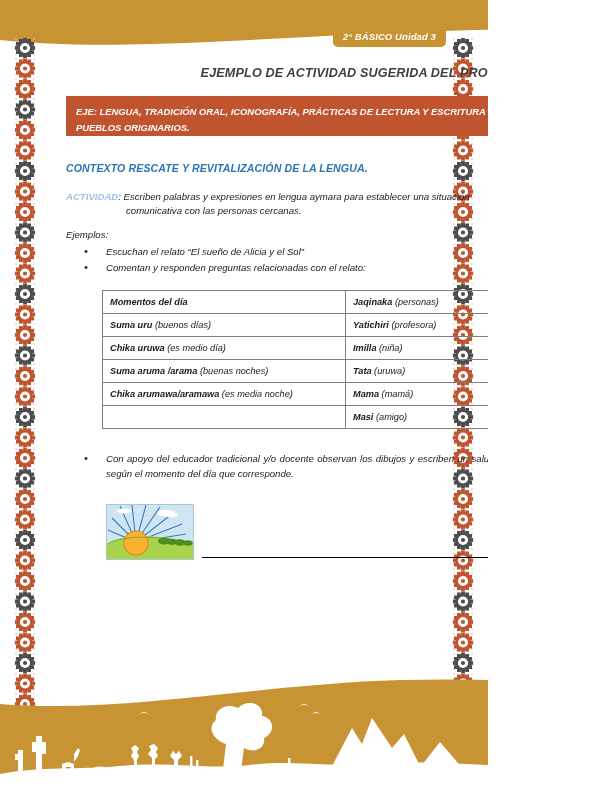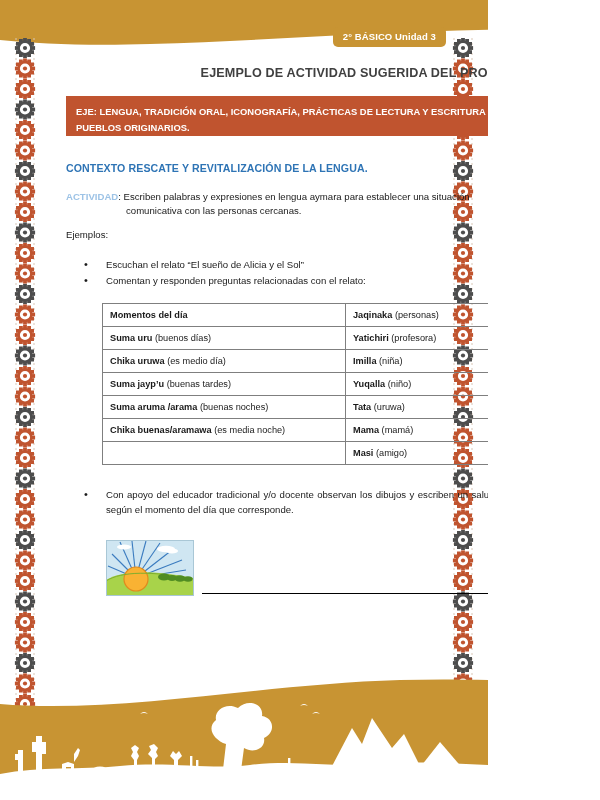--- a/index.html
+++ b/index.html
@@ -7,20 +7,21 @@
     padding: 0;
     background: #ffffff;
   }
   .page {
     position: relative;
     width: 488px;
     height: 800px;
     background: #ffffff;
     overflow: hidden;
     font-family: "Liberation Sans", sans-serif;
+    font-style: italic;
   }
 
   
   .top-band {
     position: absolute;
     top: 0; left: 0;
     width: 600px;
     height: 60px;
     pointer-events: none;
   }
@@ -102,21 +103,21 @@
     font-weight: bold;
   }
   .actividad-cont {
     display: block;
     padding-left: 60px;
     margin-top: -1px;
   }
   .ejemplos {
     font-size: 9.6px;
     color: #1a1a1a;
-    margin: 5px 0 17px 0;
+    margin: 5px 0 4px 0;
   }
   ul.bullets {
     list-style: none;
     margin: 0;
     padding: 0;
   }
   ul.bullets > li {
     position: relative;
     padding-left: 40px;
     font-size: 9.6px;
@@ -1333,29 +1334,25 @@
           </tr>
           <tr>
             <td class="col-a"><span class="w-bold">Suma uru</span><span> (buenos días)</span></td>
             <td class="col-b"><span class="w-bold">Yatichiri</span><span> (profesora)</span></td>
           </tr>
           <tr>
             <td class="col-a"><span class="w-bold">Chika uruwa</span><span> (es medio día)</span></td>
             <td class="col-b"><span class="w-bold">Imilla</span><span> (niña)</span></td>
           </tr>
           <tr>
-            <td class="col-a"><span class="w-bold">Suma jayp’u</span><span> (buenas tardes)</span></td>
-            <td class="col-b"><span class="w-bold">Yuqalla</span><span> (niño)</span></td>
-          </tr>
-          <tr>
             <td class="col-a"><span class="w-bold">Suma aruma /arama</span><span> (buenas noches)</span></td>
             <td class="col-b"><span class="w-bold">Tata</span><span> (uruwa)</span></td>
           </tr>
           <tr>
-            <td class="col-a"><span class="w-bold">Chika buenas/aramawa</span><span> (es media noche)</span></td>
+            <td class="col-a"><span class="w-bold">Chika arumawa/aramawa</span><span> (es media noche)</span></td>
             <td class="col-b"><span class="w-bold">Mama</span><span> (mamá)</span></td>
           </tr>
           <tr>
             <td class="col-a">&nbsp;</td>
             <td class="col-b"><span class="w-bold">Masi</span><span> (amigo)</span></td>
           </tr>
         </tbody>
     </table>
 
     <ul class="bullets" style="margin-top:22px;">

